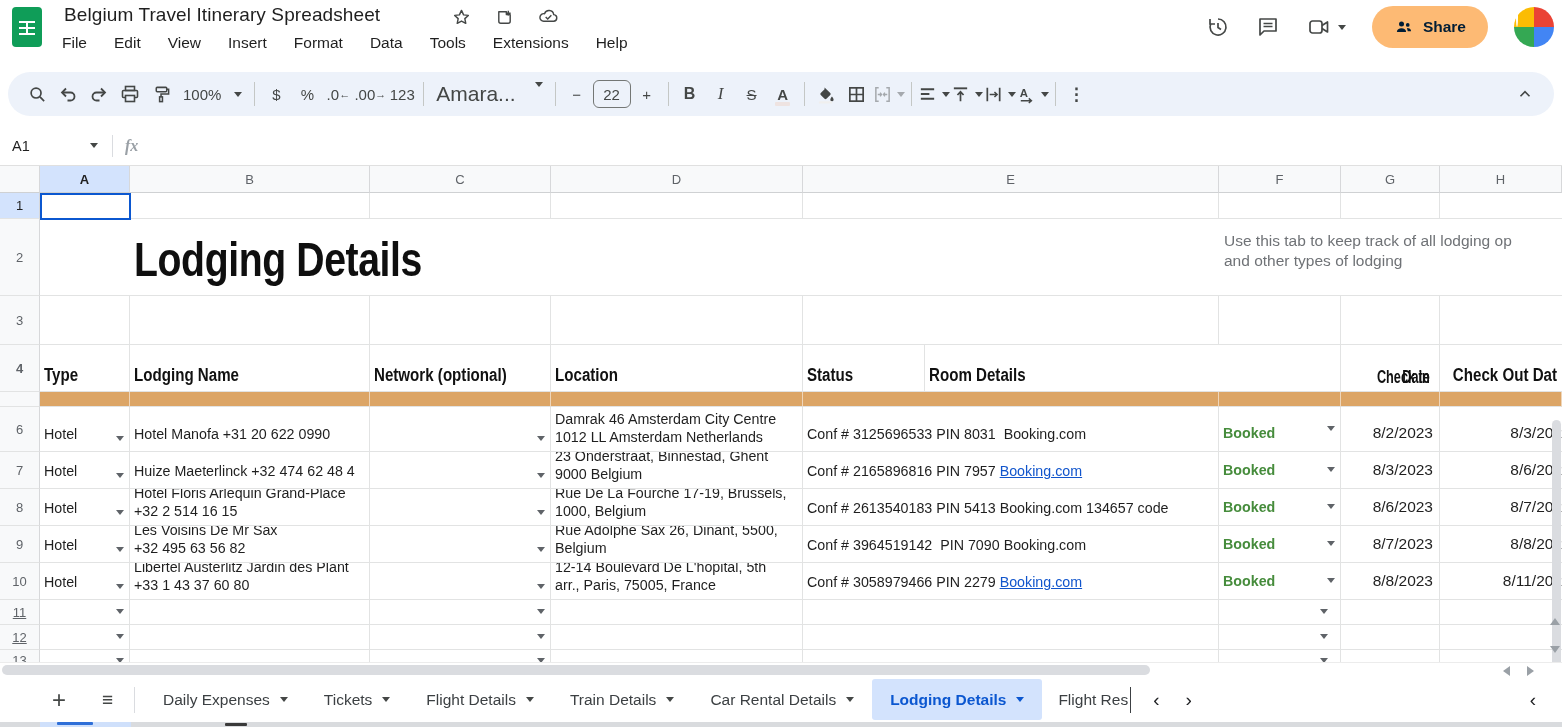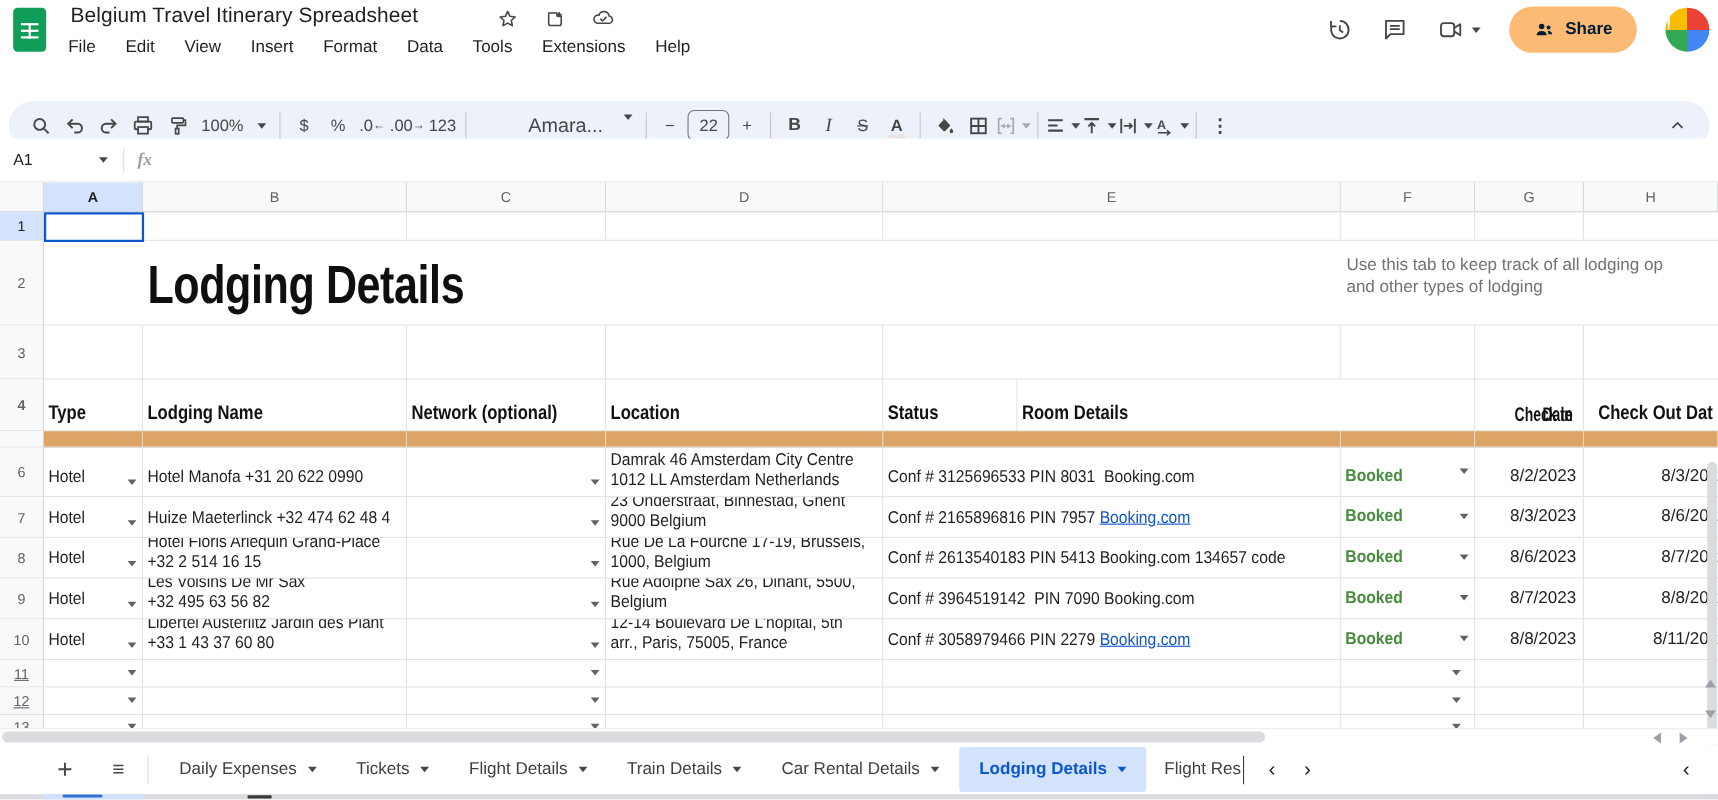--- a/index.html
+++ b/index.html
@@ -24,27 +24,27 @@
   .top-right { position:absolute; right:8px; top:6px; display:flex; align-items:center; gap:26px; }
   .tr-ico { width:24px; height:24px; }
   .cam-wrap { display:flex; align-items:center; gap:6px; }
   .caret-dn { width:0; height:0; border-left:4px solid transparent; border-right:4px solid transparent; border-top:5px solid #444746; display:inline-block; }
   .share-btn { display:flex; align-items:center; gap:9px; background:#fdba74; color:#001d35; border-radius:24px; height:42px; padding:0 22px; font-size:15.5px; font-weight:600; }
   .avatar { width:40px; height:40px; border-radius:50%; padding:2px;
     background:conic-gradient(#ea4335 0 25%, #4285f4 25% 50%, #34a853 50% 75%, #fbbc04 75% 100%); }
   .avatar-img { width:36px; height:36px; border-radius:50%; background:radial-gradient(circle at 40% 35%, #e8a7c0 0 40%, #7fa8c9 70%, #4d6a8a 100%); border:1px solid #fff; }
 
   
-  .toolbar { position:absolute; left:8px; top:92px; width:1546px; height:44px; background:#edf2fa; border-radius:22px; display:flex; align-items:center; padding:0 14px; gap:1px; }
+  .toolbar { position:absolute; left:8px; top:72px; width:1546px; height:44px; background:#edf2fa; border-radius:22px; display:flex; align-items:center; padding:0 14px; gap:1px; }
   .tb { height:30px; min-width:30px; display:flex; align-items:center; justify-content:center; border-radius:4px; color:#444746; font-size:15px; }
   .tb svg { display:block; }
   .tb-txt { font-size:15px; color:#444746; }
   .tb-sep { width:1px; height:24px; background:#c4c7c5; margin:0 5px; }
   .zoom-box { display:flex; align-items:center; gap:8px; padding:0 6px; color:#444746; font-size:15px; }
-  .font-box { display:flex; gap:14px; padding:0 6px; min-width:96px; color:#444746; font-size:18px;margin-left:44px; }
+  .font-box { display:flex; gap:14px; padding:0 6px; min-width:96px; color:#444746; font-size:21px; }
   .size-box { border:1px solid #747775; border-radius:6px; width:38px; height:28px; display:flex; align-items:center; justify-content:center; font-size:15px; color:#444746; }
   .b-glyph { font-weight:800; font-size:16px; }
   .i-glyph { font-style:italic; font-family:"Liberation Serif", serif; font-size:17px; }
   .s-glyph { text-decoration:line-through; font-size:15px; }
   .a-color { position:relative; font-size:15px; font-weight:600; }
   .a-color:after { content:""; position:absolute; left:-2px; right:-2px; bottom:-3px; height:4px; background:#eee3e1; border-radius:1px; }
   .grayed { opacity:.42; }
   .tb-caret { width:0; height:0; border-left:4px solid transparent; border-right:4px solid transparent; border-top:5px solid #444746; margin-left:5px; }
   .more-vert { font-size:17px; letter-spacing:0; color:#444746; font-weight:700; }
   .collapse { margin-left:auto; color:#444746; }

